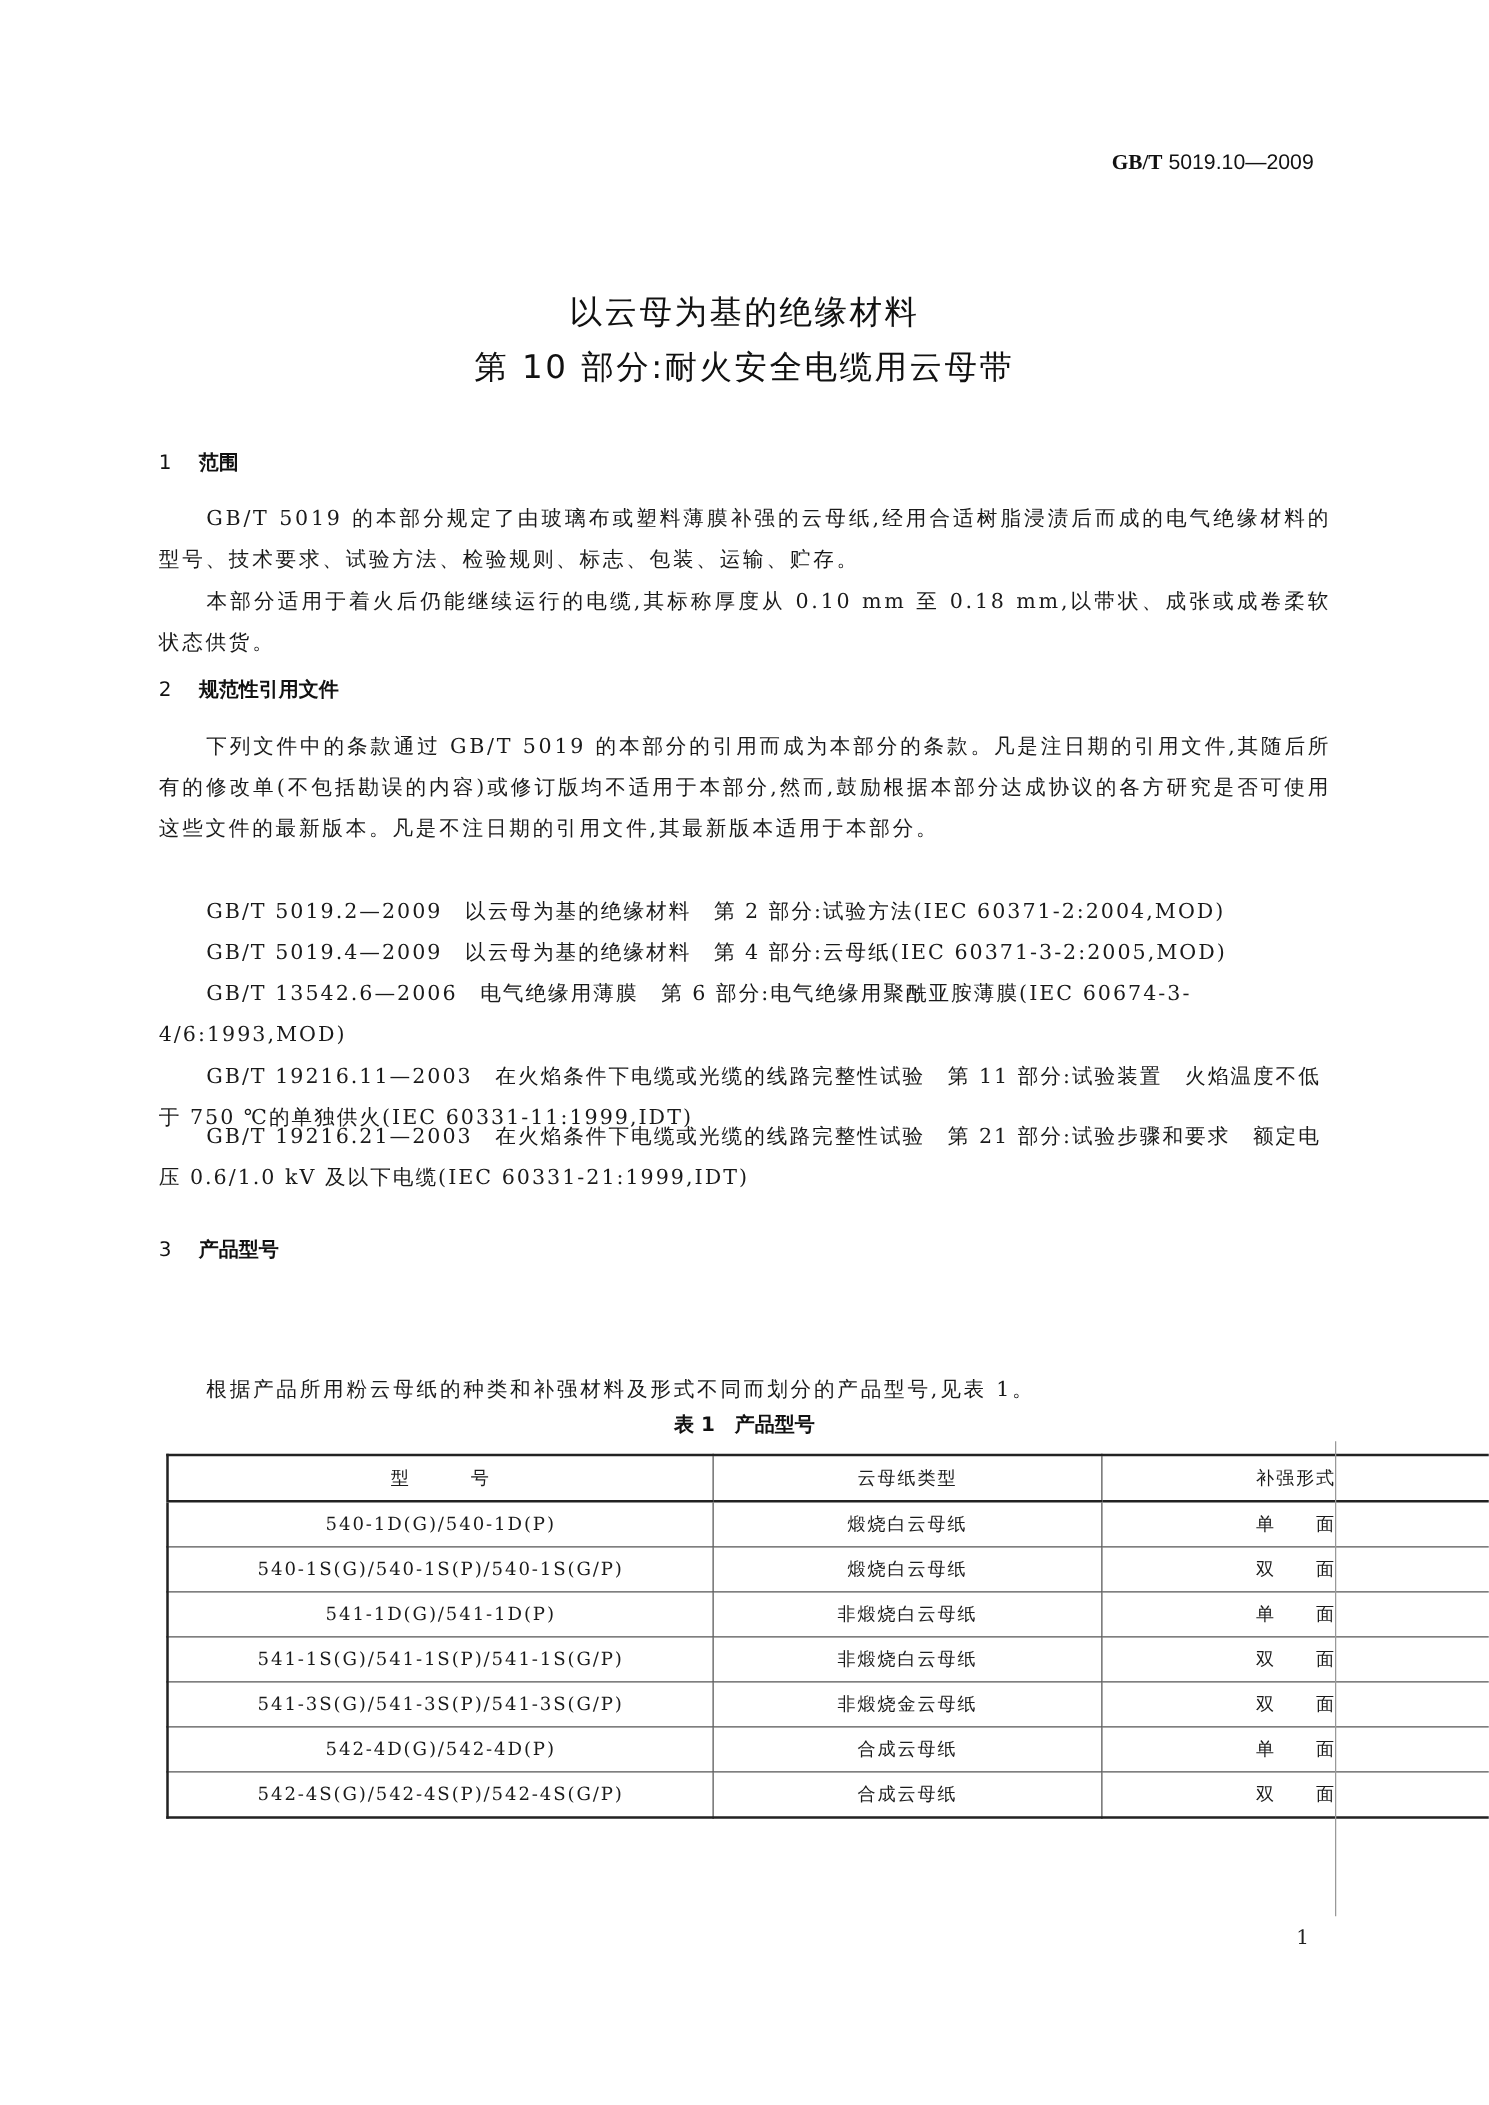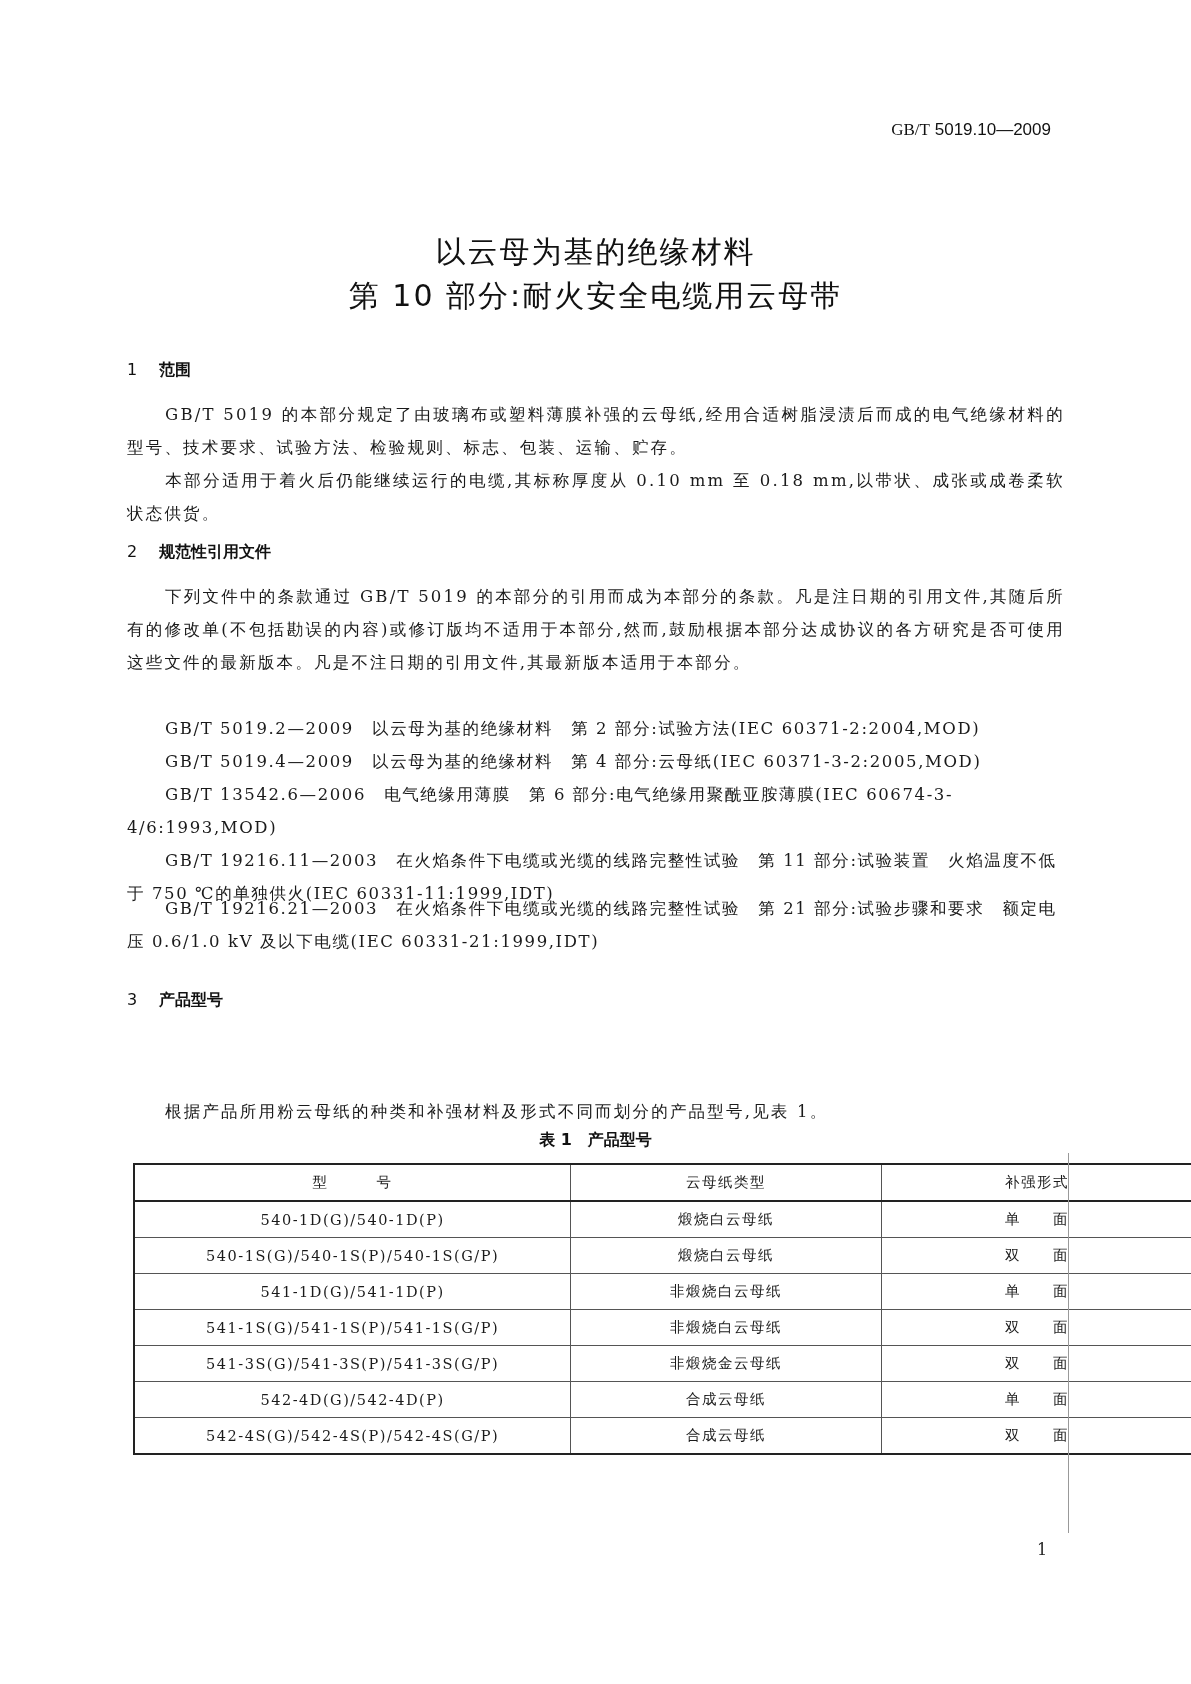--- a/index.html
+++ b/index.html
@@ -6,25 +6,25 @@
   body {
     width: 1191px; height: 1684px; position: relative; overflow: hidden;
     font-family: "DejaVu Serif", "Liberation Serif", serif;
     color: #1a1a1a;
   }
   .std-code {
     position: absolute; right: 140px; top: 120px;
     font-family: "Liberation Sans", "DejaVu Sans", sans-serif;
     font-size: 17px; color: #111;
   }
-  .std-code b { font-family: "Liberation Serif", serif; font-weight: normal; margin-left: 12px; }
+  .std-code b { font-family: "Liberation Serif", serif; font-weight: bold; margin-left: 12px; }
   .title {
     position: absolute; left: 0; width: 1191px; text-align: center;
     font-family: "DejaVu Sans", "Liberation Sans", sans-serif;
-    font-size: 30px; letter-spacing: 2px; color: #111;
+    font-size: 26px; letter-spacing: 2px; color: #111;
   }
   .title.t1 { top: 232px; }
   .title.t2 { top: 276px; }
   .sec-h {
     position: absolute; left: 127px;
     font-family: "DejaVu Sans", "Liberation Sans", sans-serif;
     font-size: 16px; font-weight: bold; color: #111;
   }
   .sec-h .num { display: inline-block; width: 32px; font-weight: normal; }
   .para {

